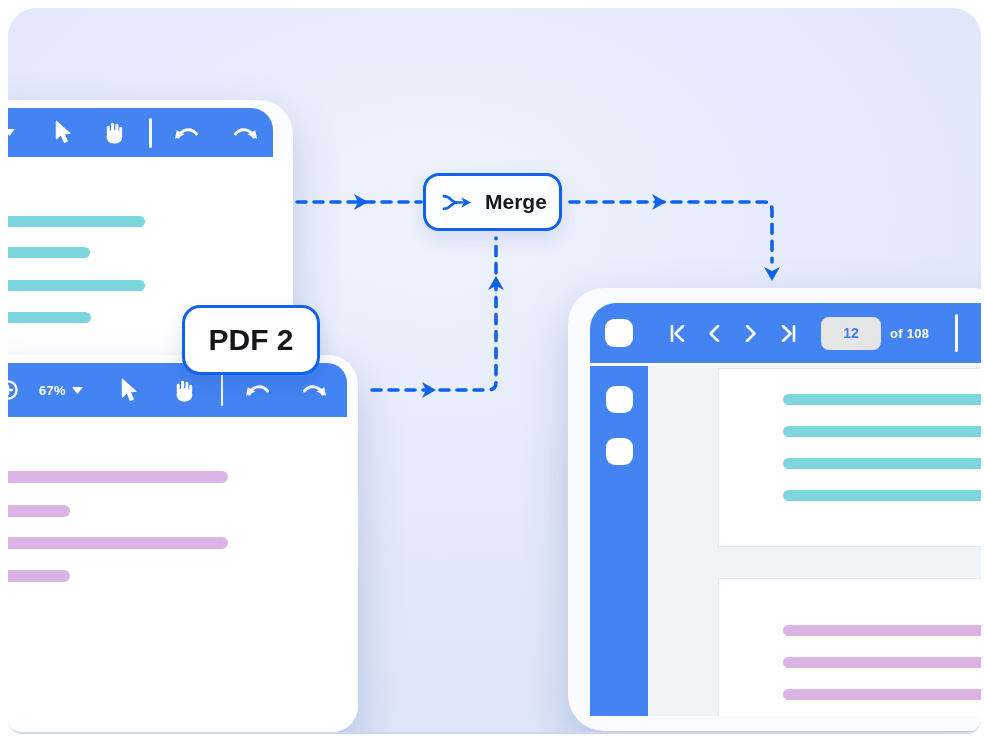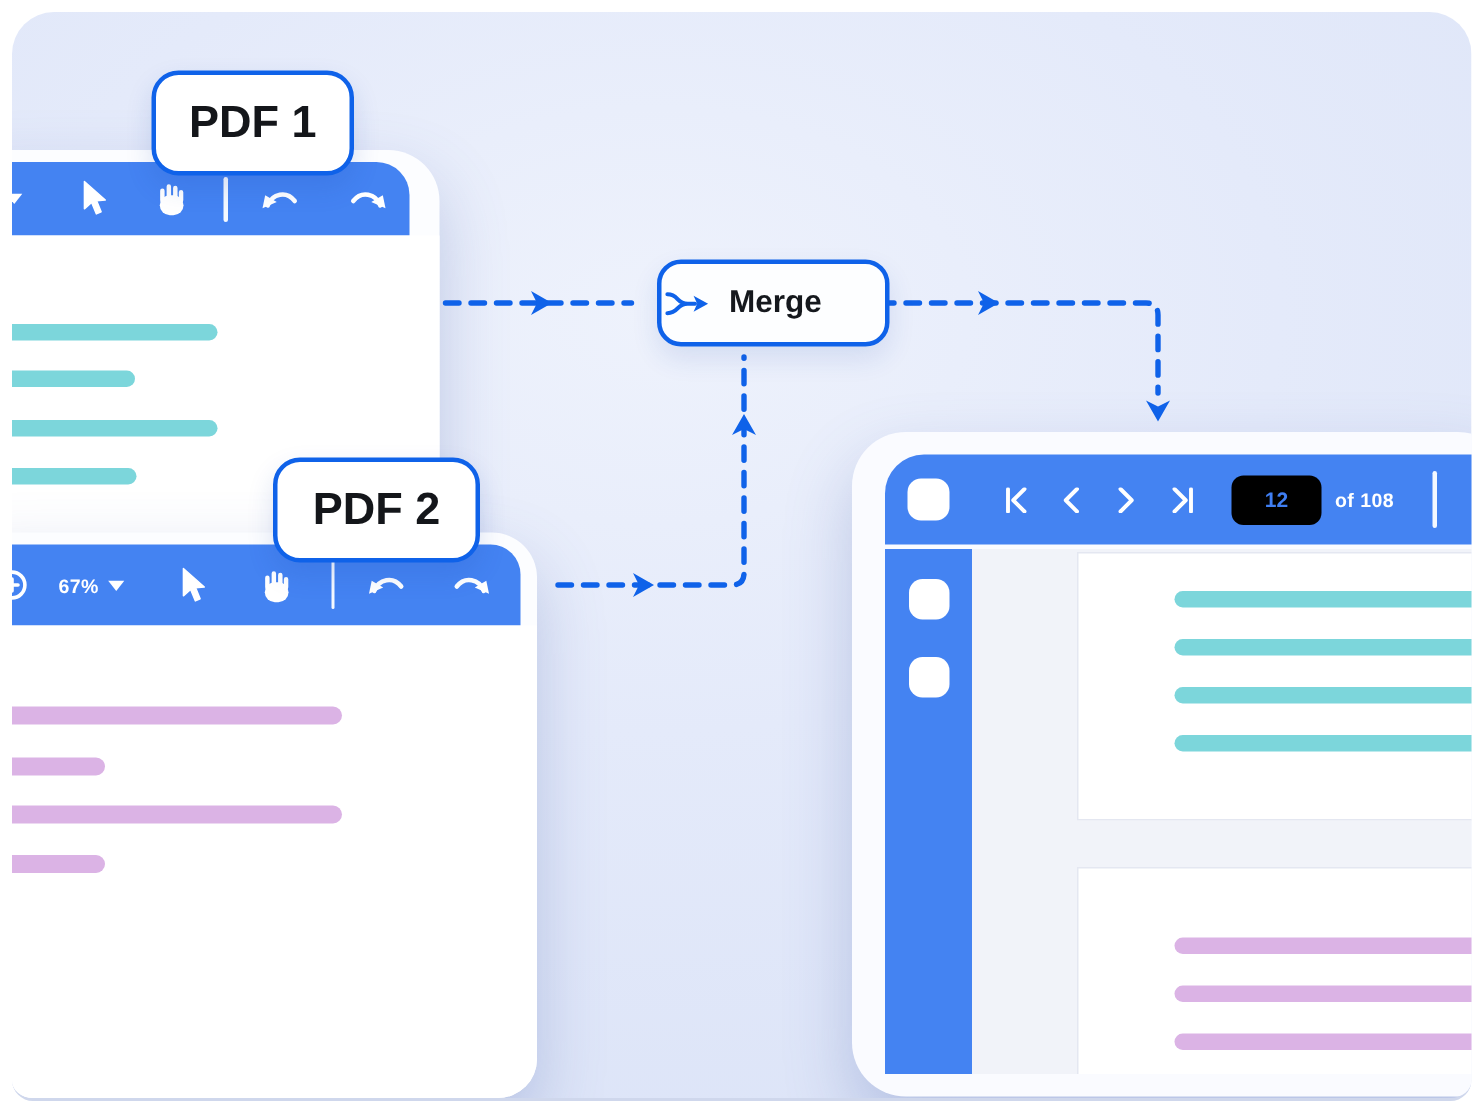--- a/index.html
+++ b/index.html
@@ -35,38 +35,38 @@
   .pdf2 .l2{left:0;top:150px;width:92px;height:12px;}
   .pdf2 .l3{left:0;top:182px;width:250px;height:12px;}
   .pdf2 .l4{left:0;top:215px;width:92px;height:12px;}
   .zoom-label{color:#fff;font-size:13px;font-weight:700;margin-left:20px;letter-spacing:.3px;}
 
   
   .merged{left:560px;top:280px;width:440px;height:443px;border-radius:36px;
           padding:15px 0 0 22px;box-sizing:border-box;overflow:hidden;z-index:2;background:#fafbff;}
   .t3{height:60px;border-radius:26px 0 0 0;padding-left:15px;}
   .menu-sq{width:28px;height:28px;border-radius:9px;background:#fff;margin-left:0;}
-  .page-input{margin-left:25px;width:56px;height:31px;border:none;border-radius:8px;background:#000000;
+  .page-input{margin-left:25px;width:56px;height:31px;border:none;border-radius:8px;background:#e5e5e5;
               color:#3f7ef2;font-size:14px;font-weight:700;text-align:center;outline:none;
               font-family:inherit;}
   .of-label{color:#fff;font-size:13px;font-weight:700;margin-left:9px;letter-spacing:.3px;}
   .m-body{display:flex;margin-top:3px;height:calc(100% - 78px);}
   .m-sidebar{width:58px;background:#4483f2;padding-top:20px;box-sizing:border-box;flex:none;}
   .thumb{width:27px;height:27px;border-radius:9px;background:#fff;margin:0 auto 25px auto;}
   .m-content{flex:1;background:#f1f3f9;padding-left:70px;overflow:hidden;}
   .page-card{width:420px;background:#ffffff;border:1px solid #e4e7f1;box-sizing:border-box;
              padding:25px 0 0 64px;}
   .pg1{height:179px;margin-top:2px;}
   .pg2{height:320px;margin-top:31px;padding-top:46px;}
   .page-card .pline{position:static;display:block;width:360px;height:11px;border-radius:6px;margin-bottom:21px;}
 
   
-  .merge-node{position:absolute;left:430px;top:165px;width:155px;height:58px;z-index:6;
+  .merge-node{position:absolute;left:415px;top:165px;width:139px;height:58px;z-index:6;
               background:#fdfeff;border:3px solid #0f62e9;border-radius:16px;box-sizing:border-box;
-              display:flex;align-items:center;padding-left:2px;gap:12px;
+              display:flex;align-items:center;padding-left:16px;gap:12px;
               box-shadow:0 8px 18px rgba(30,70,170,.12);}
   .merge-node span{font-size:21px;font-weight:600;color:#15181d;}
   .badge{position:absolute;z-index:6;background:#ffffff;border:3px solid #0f62e9;border-radius:18px;
          box-sizing:border-box;display:flex;align-items:center;justify-content:center;
          font-size:30px;font-weight:600;color:#14161a;box-shadow:0 8px 18px rgba(30,70,170,.15);}
   .b1{left:93px;top:39px;width:135px;height:70px;}
   .b2{left:174px;top:297px;width:138px;height:70px;}
 
   .arrows{position:absolute;left:0;top:0;z-index:5;pointer-events:none;}
   .icon{flex:none;display:block;}
@@ -203,20 +203,17 @@
   </svg>
 
   <div class="merge-node">
     <svg class="icon" width="31" height="21" viewBox="0 0 32 20">
       <path d="M2 3.5 C10 3.5 8 10 16 10 M2 16.5 C10 16.5 8 10 16 10 M16 10 H21" stroke="#0f62e9" stroke-width="2.8" fill="none" stroke-linecap="round"></path>
       <path d="M20 4.5 L30 10 L20 15.5 L22.5 10 Z" fill="#0f62e9"></path>
     </svg>
     <span>Merge</span>
   </div>
 
-  <div class="badge b1">
-    <span>PDF 1</span>
-  </div>
   <div class="badge b2">
     <span>PDF 2</span>
   </div>
 
 </div>
 
 </body></html>

